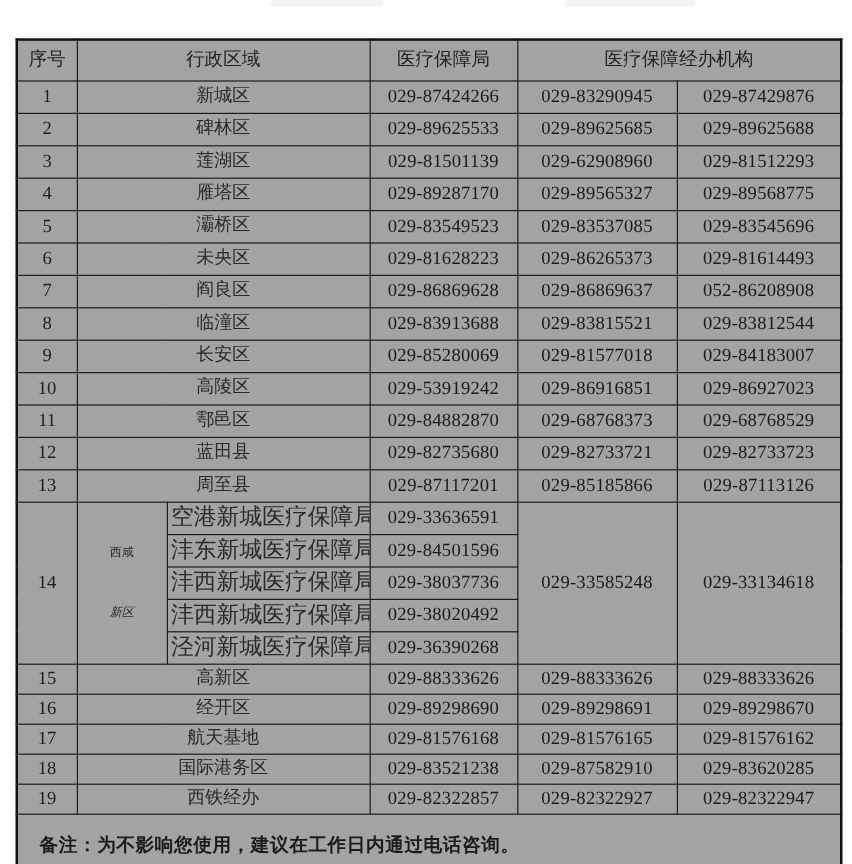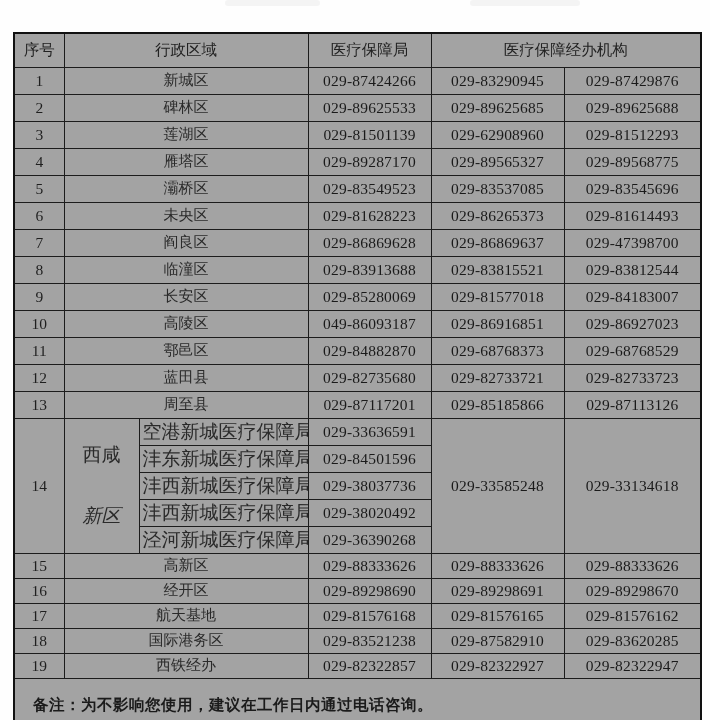--- a/index.html
+++ b/index.html
@@ -48,21 +48,21 @@
 
   tr.std-row { height: 27px; }
   tr.sub-row { height: 27px; }
   tr.tail-row { height: 25px; padding-left: 24px; }
   tr.note-row { height: 55px; padding-left: 44px; }
 
   td.phone { font-size: 15.5px; letter-spacing: 0.2px; color: #1a1a1a; }
   td.district { font-size: 15px; color: #2a2a2a; }
   td.sub-bureau { font-size: 19px; color: #2a2a2a; }
 
-  td.district-group { font-size: 19px; color: #2a2a2a; }
+  td.district-group { font-size: 10px; color: #2a2a2a; }
   td.district-group .dgl { line-height: 1.2; }
   td.district-group .dgl + .dgl { margin-top: 38px; font-style: italic; }
 
   td.note-cell {
     text-align: left;
     padding-left: 18px;
     font-size: 15.5px;
     font-weight: bold;
     color: #1b1b1b;
     letter-spacing: 0.5px;
@@ -133,40 +133,40 @@
           <td class="district" colspan="2">未央区</td>
           <td class="phone">029-81628223</td>
           <td class="phone">029-86265373</td>
           <td class="phone">029-81614493</td>
         </tr>
         <tr class="std-row">
           <td class="seq">7</td>
           <td class="district" colspan="2">阎良区</td>
           <td class="phone">029-86869628</td>
           <td class="phone">029-86869637</td>
-          <td class="phone">029-47398700</td>
+          <td class="phone">052-86208908</td>
         </tr>
         <tr class="std-row">
           <td class="seq">8</td>
           <td class="district" colspan="2">临潼区</td>
           <td class="phone">029-83913688</td>
           <td class="phone">029-83815521</td>
           <td class="phone">029-83812544</td>
         </tr>
         <tr class="std-row">
           <td class="seq">9</td>
           <td class="district" colspan="2">长安区</td>
           <td class="phone">029-85280069</td>
           <td class="phone">029-81577018</td>
           <td class="phone">029-84183007</td>
         </tr>
         <tr class="std-row">
           <td class="seq">10</td>
           <td class="district" colspan="2">高陵区</td>
-          <td class="phone">049-86093187</td>
+          <td class="phone">029-53919242</td>
           <td class="phone">029-86916851</td>
           <td class="phone">029-86927023</td>
         </tr>
         <tr class="std-row">
           <td class="seq">11</td>
           <td class="district" colspan="2">鄠邑区</td>
           <td class="phone">029-84882870</td>
           <td class="phone">029-68768373</td>
           <td class="phone">029-68768529</td>
         </tr>

